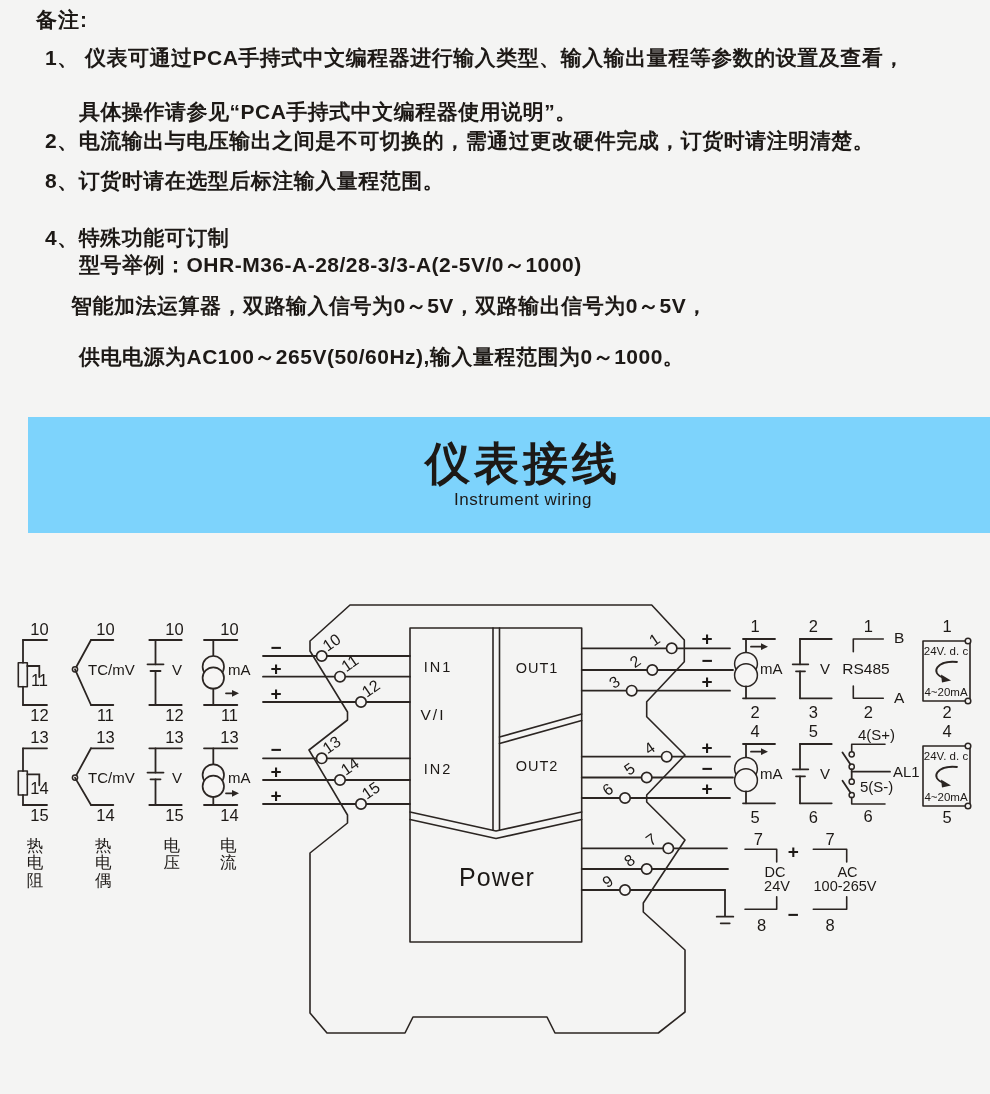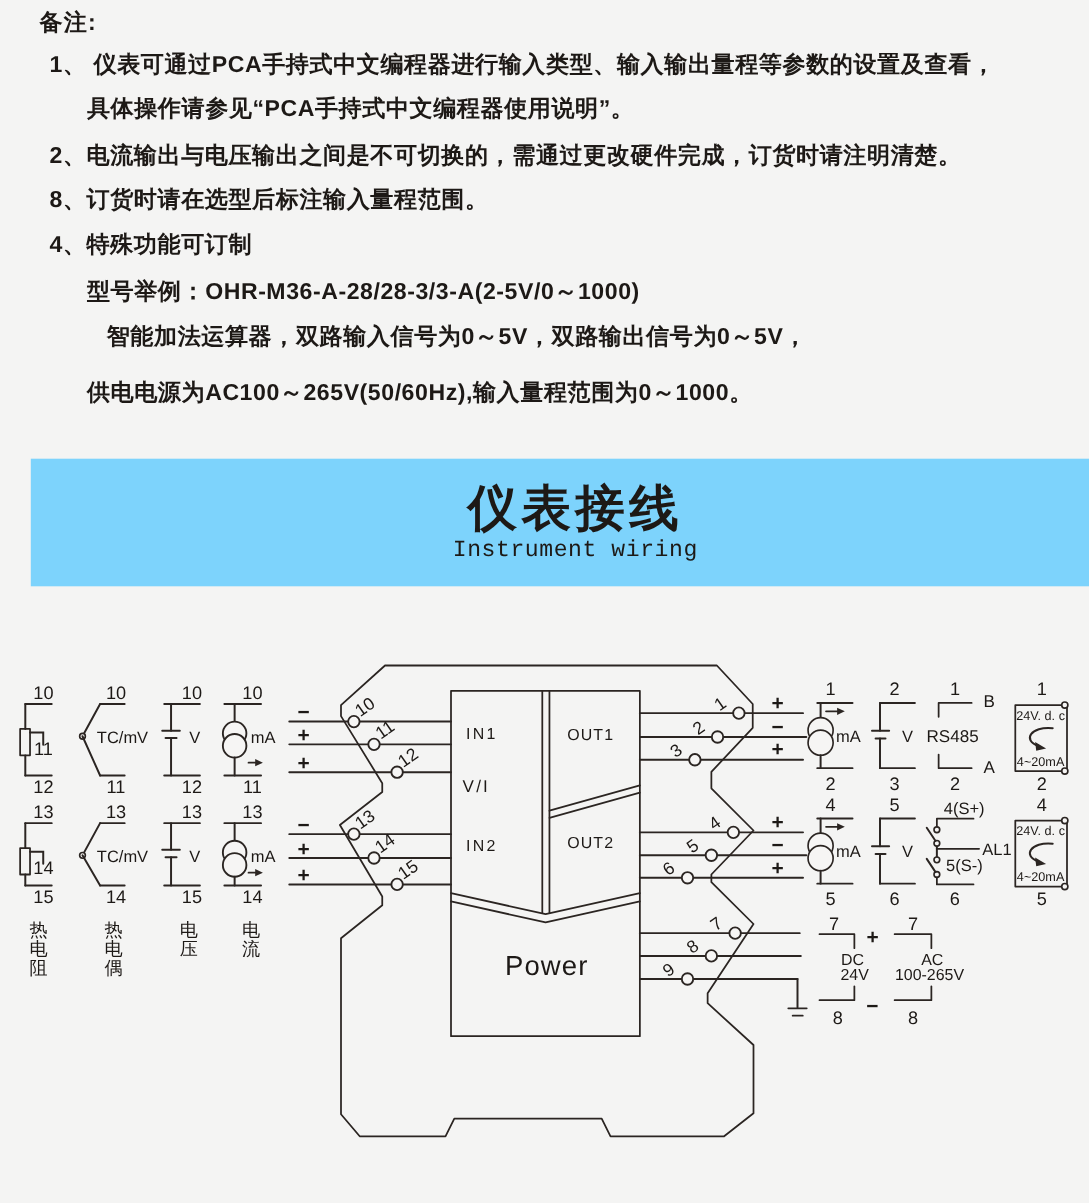--- a/index.html
+++ b/index.html
@@ -4,41 +4,41 @@
 <style>
   html,body{margin:0;padding:0;}
   body{width:990px;height:1094px;position:relative;overflow:hidden;
        font-family:"Liberation Sans","DejaVu Sans",sans-serif;background:#f4f4f3;color:#1d1916;}
   #page{position:absolute;inset:0;width:882px;height:1094px;}
   .note-heading{position:absolute;left:36px;top:6px;font-size:21px;font-weight:700;letter-spacing:1px;}
   .note-line{position:absolute;font-size:21px;font-weight:600;white-space:nowrap;letter-spacing:.5px;}
   .banner{position:absolute;left:0;top:417px;width:990px;height:116px;
           display:flex;flex-direction:column;align-items:center;justify-content:center;}
   .banner-title{font-size:45px;font-weight:700;letter-spacing:4px;line-height:1.05;}
-  .banner-sub{font-size:21px;margin-top:3px;letter-spacing:.5px;font-family:Liberation Mono, monospace;}
+  .banner-sub{font-size:17px;margin-top:3px;letter-spacing:.5px;}
   svg text{font-family:"Liberation Sans","DejaVu Sans",sans-serif;fill:#1d1916;}
   .wire{stroke:#2b2522;stroke-width:1.8;fill:none;stroke-linecap:round;}
   .outline{stroke:#2b2522;stroke-width:1.6;fill:none;stroke-linejoin:round;stroke-linecap:round;}
   .term{stroke:#2b2522;stroke-width:1.7;fill:#f6f5f4;}
   .dot{stroke:#2b2522;stroke-width:1.5;fill:#f6f5f4;}
   .fillshape{fill:#2b2522;stroke:none;}
 </style>
 </head>
 <body style="background: rgb(244, 244, 243);">
 
 <div id="page">
   <div class="note-heading">备注:</div>
   <div id="notes">
       <div class="note-line" style="left: 45px; top: 44px;">1、 仪表可通过PCA手持式中文编程器进行输入类型、输入输出量程等参数的设置及查看，</div>
-      <div class="note-line" style="left: 79px; top: 84px;">具体操作请参见“PCA手持式中文编程器使用说明”。</div>
+      <div class="note-line" style="left: 79px; top: 98px;">具体操作请参见“PCA手持式中文编程器使用说明”。</div>
       <div class="note-line" style="left: 45px; top: 127px;">2、电流输出与电压输出之间是不可切换的，需通过更改硬件完成，订货时请注明清楚。</div>
       <div class="note-line" style="left: 45px; top: 167px;">8、订货时请在选型后标注输入量程范围。</div>
-      <div class="note-line" style="left: 45px; top: 208px;">4、特殊功能可订制</div>
+      <div class="note-line" style="left: 45px; top: 224px;">4、特殊功能可订制</div>
       <div class="note-line" style="left: 79px; top: 251px;">型号举例：OHR-M36-A-28/28-3/3-A(2-5V/0～1000)</div>
-      <div class="note-line" style="left: 97px; top: 292px; text-align: right;">智能加法运算器，双路输入信号为0～5V，双路输出信号为0～5V，</div>
+      <div class="note-line" style="left: 71px; top: 292px; text-align: right;">智能加法运算器，双路输入信号为0～5V，双路输出信号为0～5V，</div>
       <div class="note-line" style="left: 79px; top: 343px;">供电电源为AC100～265V(50/60Hz),输入量程范围为0～1000。</div>
     </div>
   <div class="banner" id="banner" style="background: #7dd3fc; margin-left: 28px;">
     <div class="banner-title">仪表接线</div>
     <div class="banner-sub">Instrument wiring</div>
   </div>
   <svg id="diagram" width="990" height="539" viewBox="0 0 990 539" style="position:absolute;left:0;top:555px;">
       <path class="outline" stroke-width="1.6" d="M350,50 L651.7,50 L684.3,85 L684.3,106.7 L646.7,146.7 L646.7,161.7 L685,200 L646.7,240 L646.7,247 L685,285 L643.3,348 L643.3,357 L685,395 L685,457 L658.3,478 L555,478 L547,462 L413,462 L405,478 L327,478 L310,458 L310,298 L347.5,268 L347.5,260 L309,195 L347.5,165 L347.5,157 L310,96 L310,86 Z"></path>
       <rect x="410" y="73" width="171.7" height="314" class="outline"></rect>
       <line x1="493" y1="73" x2="493" y2="275" class="outline"></line>

